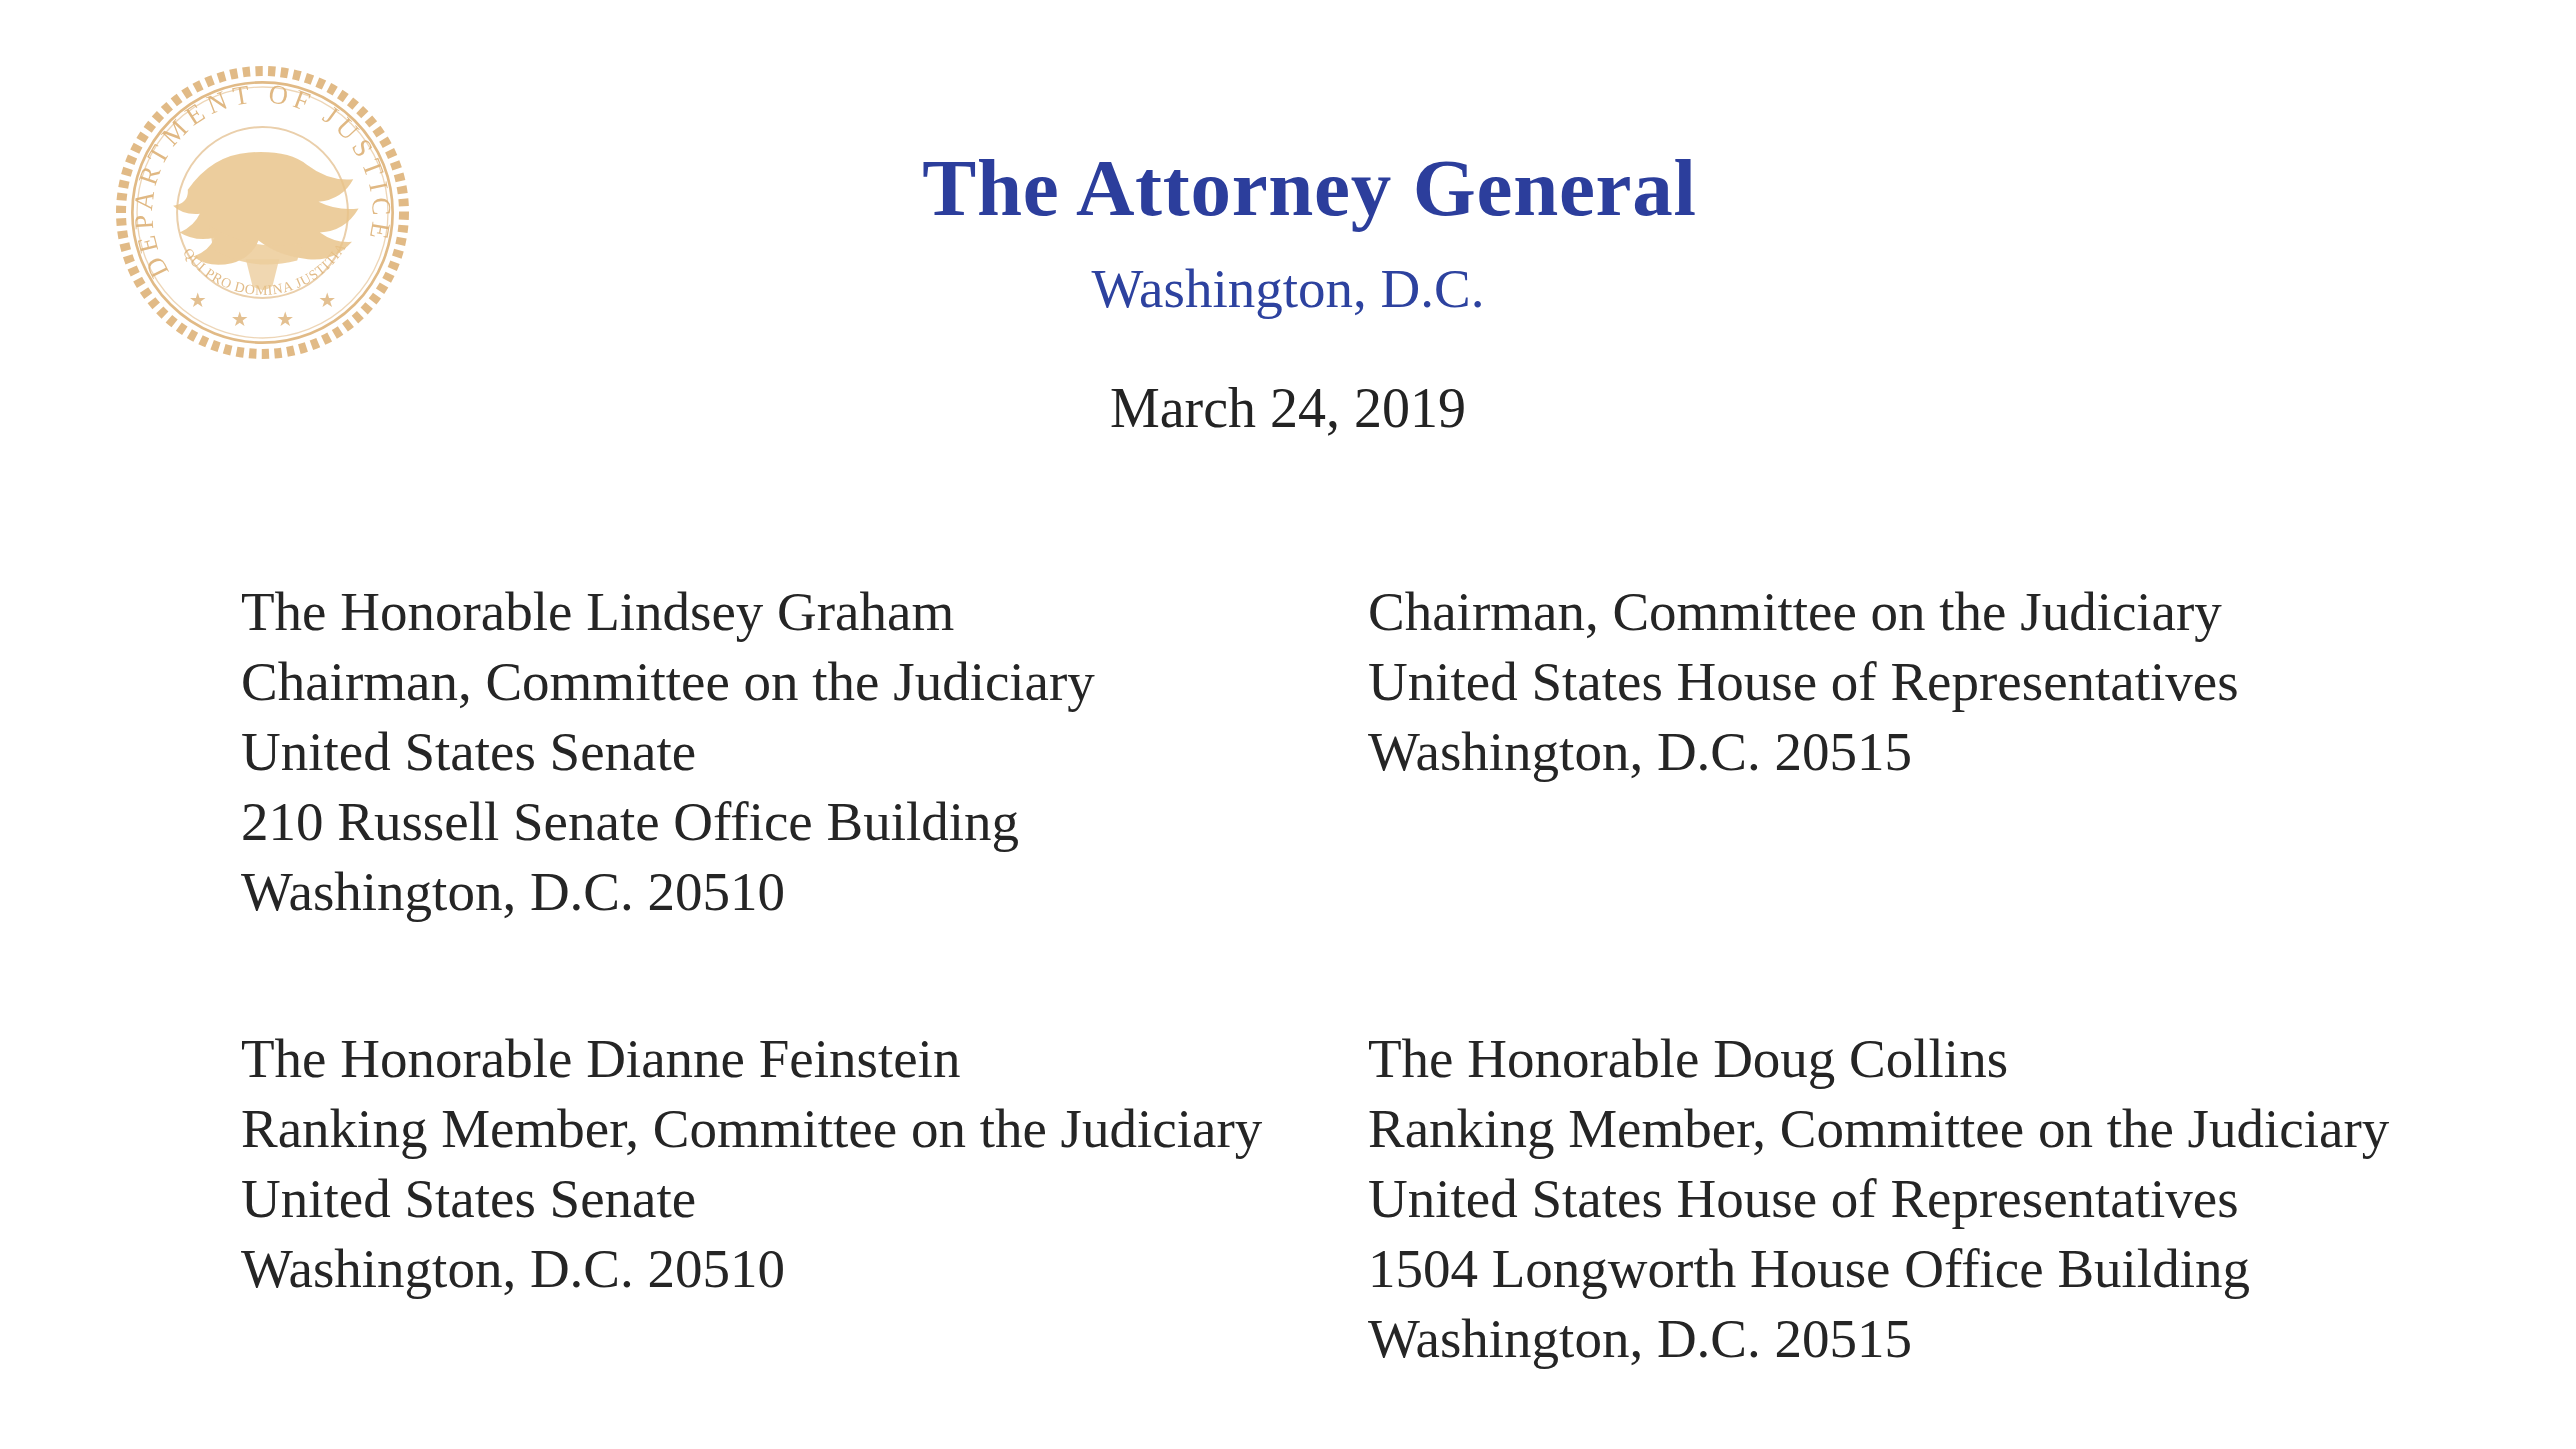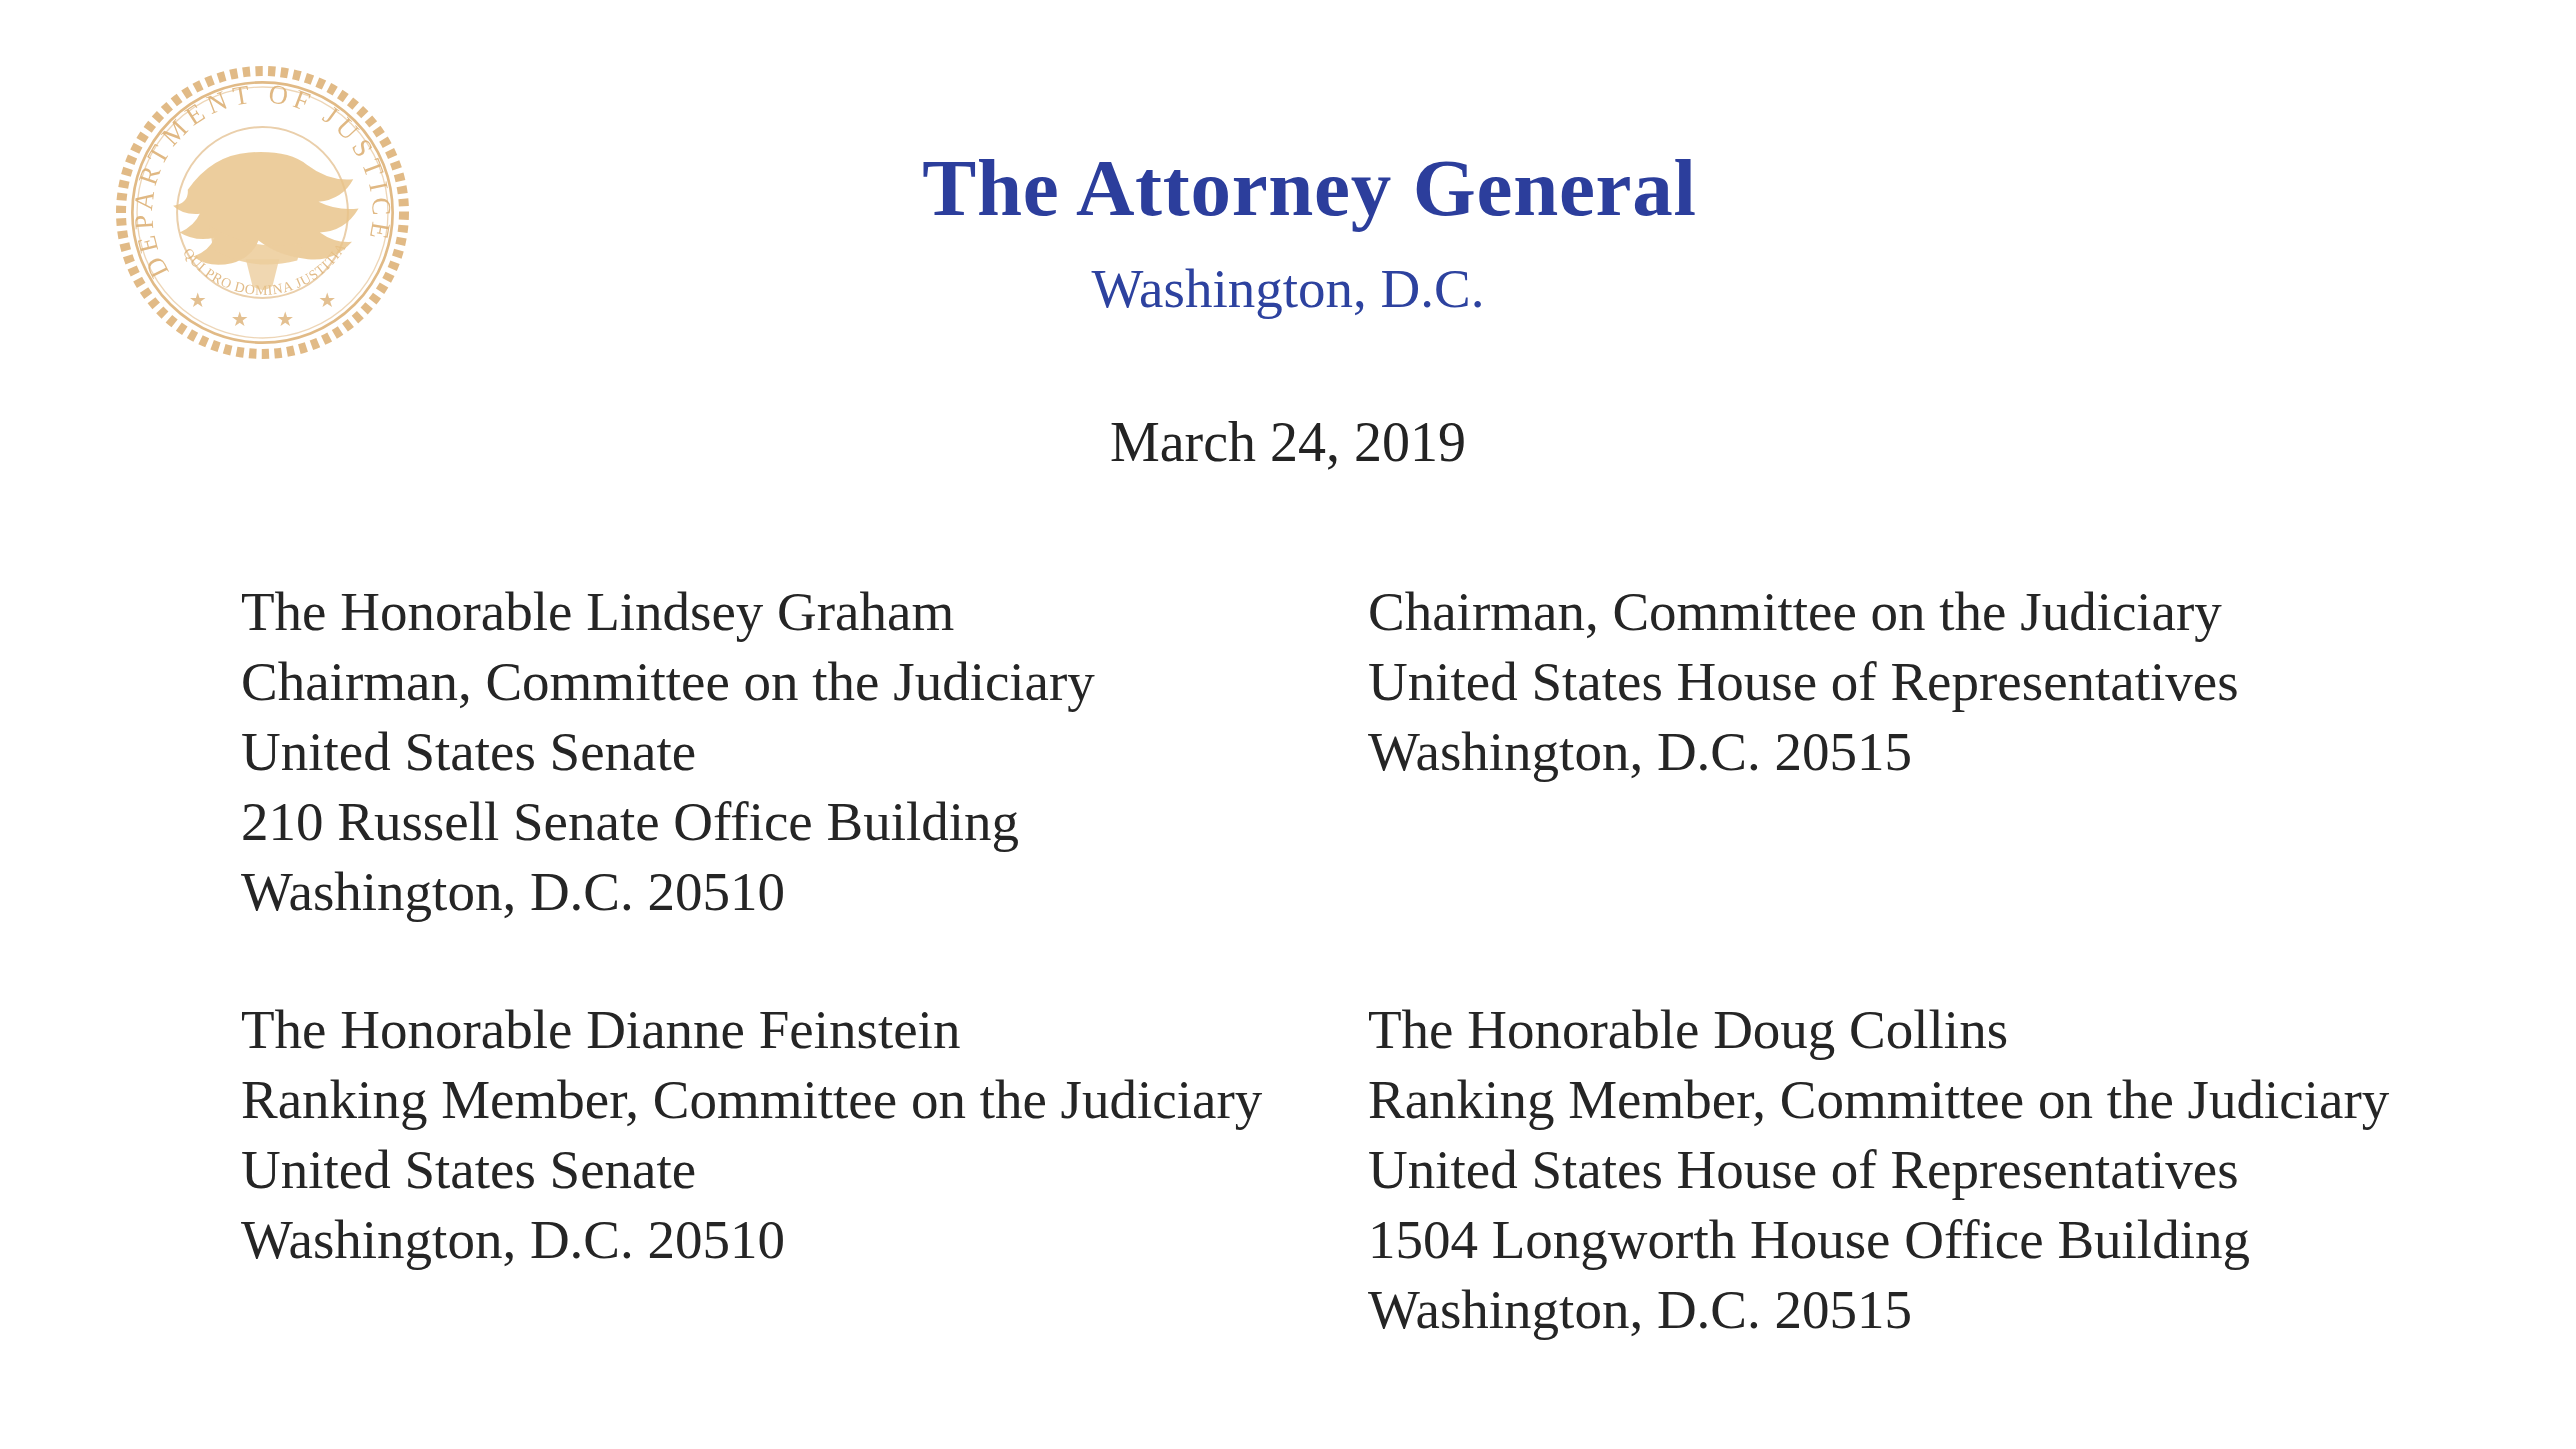--- a/index.html
+++ b/index.html
@@ -41,35 +41,35 @@
   }
   .lh-subtitle {
     margin-top: 29px;
     font-size: 55px;
     line-height: 1.05;
     color: #2d429f;
   }
   
   .date-line {
     position: absolute;
-    top: 410px;
+    top: 376px;
     left: 0;
     width: 100%;
     text-align: center;
     font-size: 56px;
     color: #232323;
   }
   
   .recipients {
     position: absolute;
     top: 577px;
     left: 241px;
     display: grid;
     grid-template-columns: 1127px auto;
-    row-gap: 68px;
+    row-gap: 97px;
   }
   .addr-block {
     font-size: 55px;
     line-height: 70px;
     color: #252525;
     white-space: nowrap;
   }
   .addr-line { display: block; }
 </style>
 </head>

